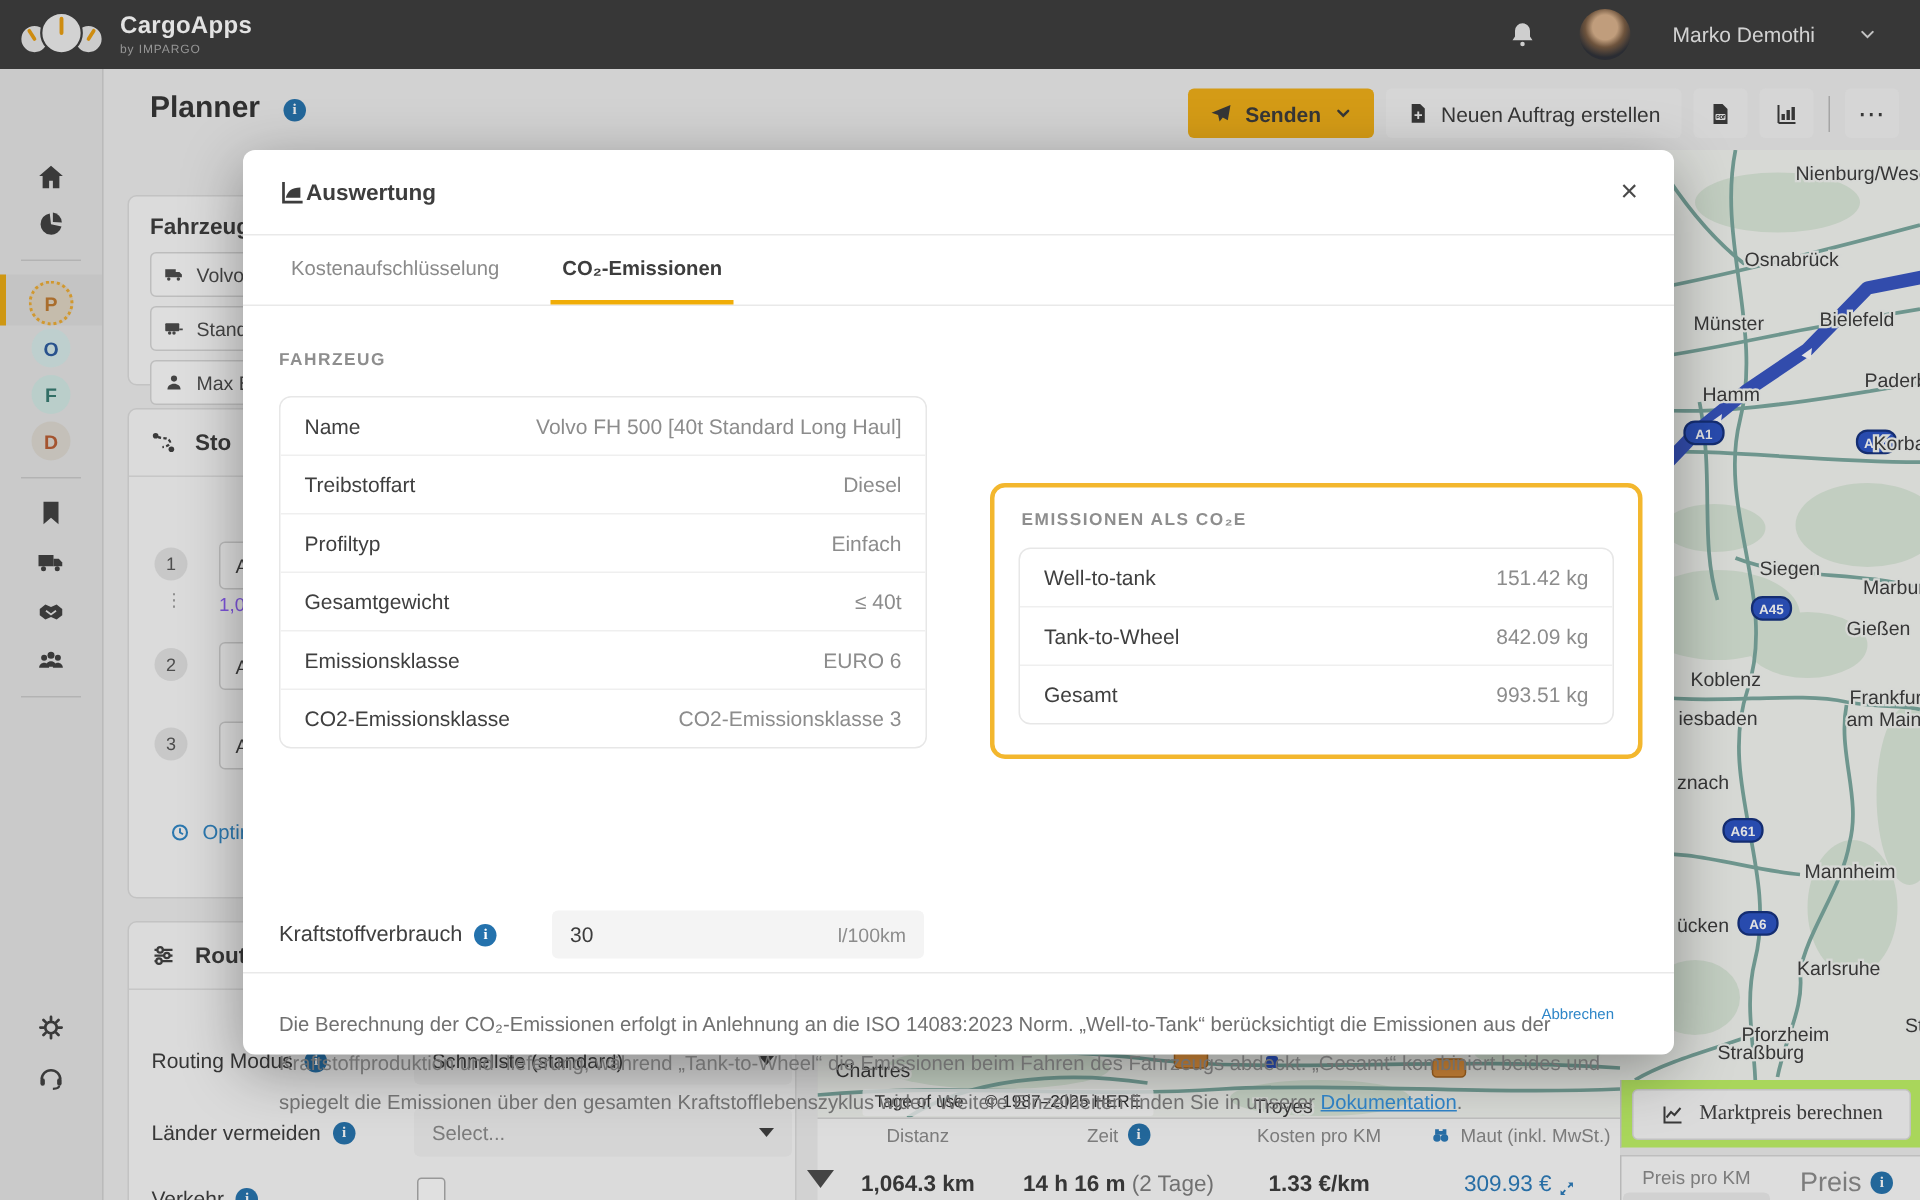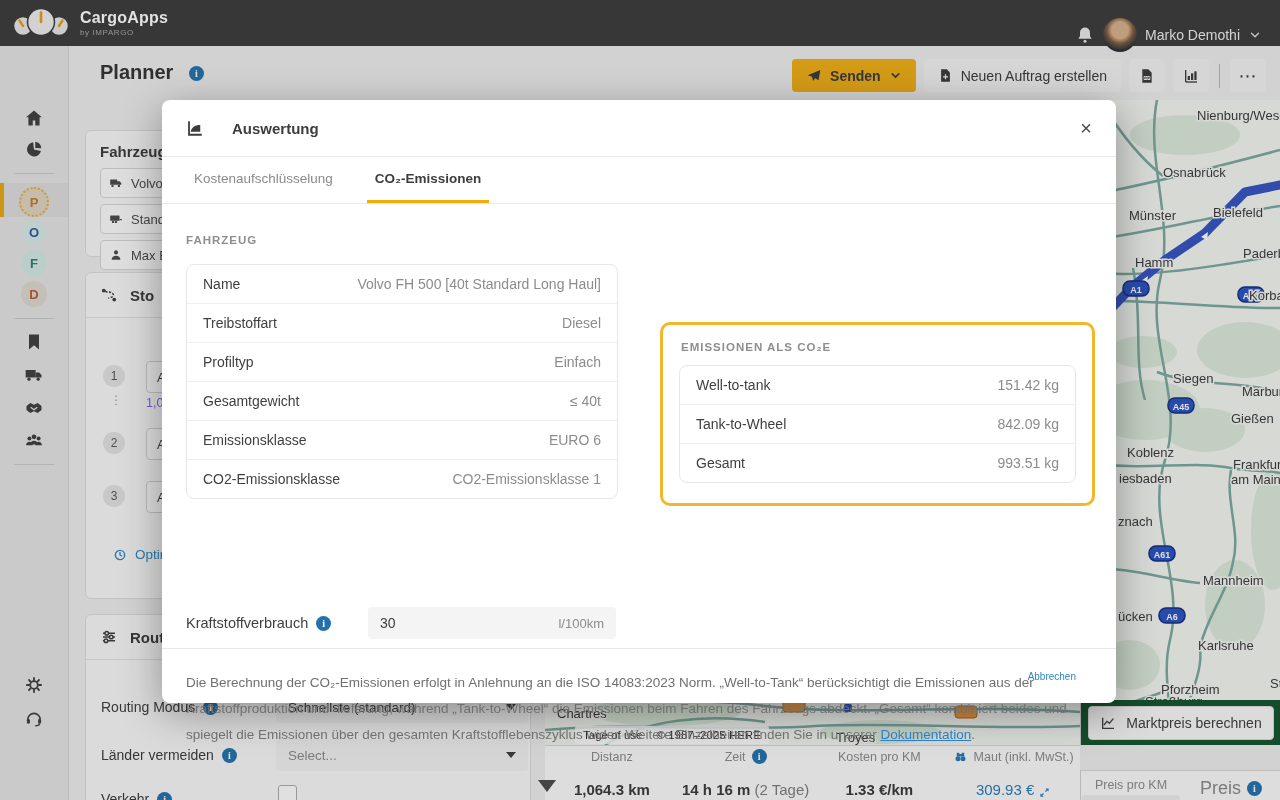--- a/index.html
+++ b/index.html
@@ -6,21 +6,21 @@
   .stage{position:relative;width:1280px;height:800px;overflow:hidden;background:#ededed;
          font-family:"Liberation Sans",sans-serif;color:#3c3c3c;}
   .abs{position:absolute;}
 
   
   .topbar{position:absolute;left:0;top:0;width:1280px;height:46px;background:#3b3b3b;z-index:20;}
   .logo-wrap{position:absolute;left:10px;top:5px;display:flex;align-items:center;gap:8px;}
   .brand{display:flex;flex-direction:column;line-height:1;}
   .brand .name{color:#ffffff;font-size:16px;font-weight:700;letter-spacing:.2px;}
   .brand .sub{color:#a8a8a8;font-size:8px;margin-top:3px;letter-spacing:.6px;}
-  .topbar-right{position:absolute;right:18px;top:0;height:46px;display:flex;align-items:center;gap:8px;margin-top:12px;}
+  .topbar-right{position:absolute;right:28px;top:0;height:46px;display:flex;align-items:center;gap:28px;}
   .bell{width:20px;height:20px;}
   .avatar{width:34px;height:34px;border-radius:50%;
           background:radial-gradient(circle at 50% 36%, #d8b08a 0 30%, #7a5c42 48%, #2c2f36 72%);}
   .username{color:#ededed;font-size:14px;}
   .chev-w{width:14px;height:14px;}
 
   
   .sidebar{position:absolute;left:0;top:46px;width:68px;height:754px;background:#e4e4e4;z-index:5;
            border-right:1px solid #d2d2d2;}
   .side-ic{position:absolute;left:24px;width:20px;height:20px;}
@@ -84,30 +84,30 @@
   .stat .lab{font-size:12.5px;color:#8a8a8a;display:flex;align-items:center;gap:6px;}
   .stat .val{font-size:15px;font-weight:700;color:#3a3a3a;}
   .stat .val .extra{font-weight:400;color:#7d7d7d;}
   .stat .val.blue{color:#2a7ab9;font-weight:400;display:flex;align-items:flex-end;gap:5px;}
   .pricebar{position:absolute;left:1080px;top:770px;width:200px;height:55px;background:#fafafa;z-index:5;
             border-top:1px solid #d6d6d6;border-left:1px solid #cfcfcf;display:flex;}
   .pricecol{flex:1;display:flex;flex-direction:column;align-items:center;justify-content:center;gap:3px;}
   .kminput{display:flex;align-items:center;justify-content:space-between;width:82px;height:24px;background:#ececec;
            border-radius:4px;padding:0 8px;font-size:13.5px;}
   .kminput .u{color:#8a8a8a;font-size:12.5px;}
-  .marktpanel{position:absolute;left:1080px;top:700px;width:200px;height:45px;background:#14532d;z-index:5;
-              border-left:1px solid #cfcfcf;display:flex;align-items:center;justify-content:center;}
+  .marktpanel{position:absolute;left:1080px;top:720px;width:200px;height:45px;background:#bef264;z-index:5;
+              border-left:1px solid #cfcfcf;display:flex;align-items:center;justify-content:center;font-family:Liberation Serif, serif;}
   .marktbtn{height:32px;width:184px;background:#f7f7f7;border:1px solid #dadada;border-radius:4px;display:flex;
             align-items:center;justify-content:center;gap:10px;font-size:14px;color:#3d3d3d;}
 
   
   .backdrop{position:absolute;inset:0;background:rgba(30,30,30,.13);z-index:30;}
   .modal{position:absolute;left:162px;top:100px;width:954px;height:603px;background:#fff;border-radius:8px;
          box-shadow:0 10px 40px rgba(0,0,0,.35);z-index:40;}
-  .modal-header{height:56px;display:flex;align-items:center;gap:28px;padding:0 24px;
+  .modal-header{height:56px;display:flex;align-items:center;gap:0;padding:0 24px;
                 border-bottom:1px solid #e9e9e9;}
   .modal-title{font-size:15px;font-weight:700;color:#3d3d3d;}
   .modal-close{margin-left:auto;font-size:20px;color:#4a4a4a;line-height:1;}
   .modal-tabs{height:46px;display:flex;align-items:stretch;gap:26px;padding-left:24px;border-bottom:1px solid #e9e9e9;}
   .tab{display:flex;align-items:center;font-size:13.5px;color:#8a8a8a;padding:0 8px;border-bottom:3px solid transparent;}
   .tab.active{color:#3d3d3d;font-weight:700;border-bottom-color:#f0ad08;}
   .modal-body{position:relative;height:444px;}
   .seclab{font-size:11.5px;letter-spacing:1px;color:#8e8e8e;font-weight:700;}
   .kv-table{border:1px solid #e7e7e7;border-radius:8px;background:#fff;overflow:hidden;}
   .kv-row{display:flex;align-items:center;justify-content:space-between;height:38px;padding:0 16px;
@@ -546,21 +546,21 @@
         <div class="kv-row">
           <span class="k">Gesamtgewicht</span>
           <span class="v">≤ 40t</span>
         </div>
         <div class="kv-row">
           <span class="k">Emissionsklasse</span>
           <span class="v">EURO 6</span>
         </div>
         <div class="kv-row">
           <span class="k">CO2-Emissionsklasse</span>
-          <span class="v">CO2-Emissionsklasse 1</span>
+          <span class="v">CO2-Emissionsklasse 3</span>
         </div>
       </div>
 
       <div class="abs" style="left:24px;top:411px;font-size:14.5px;color:#3f3f3f;display:flex;gap:8px;align-items:center;">
         <span>Kraftstoffverbrauch</span>
         <span class="info"></span>
       </div>
       <div class="consump-input">
         <span>30</span>
         <span class="unit">l/100km</span>

